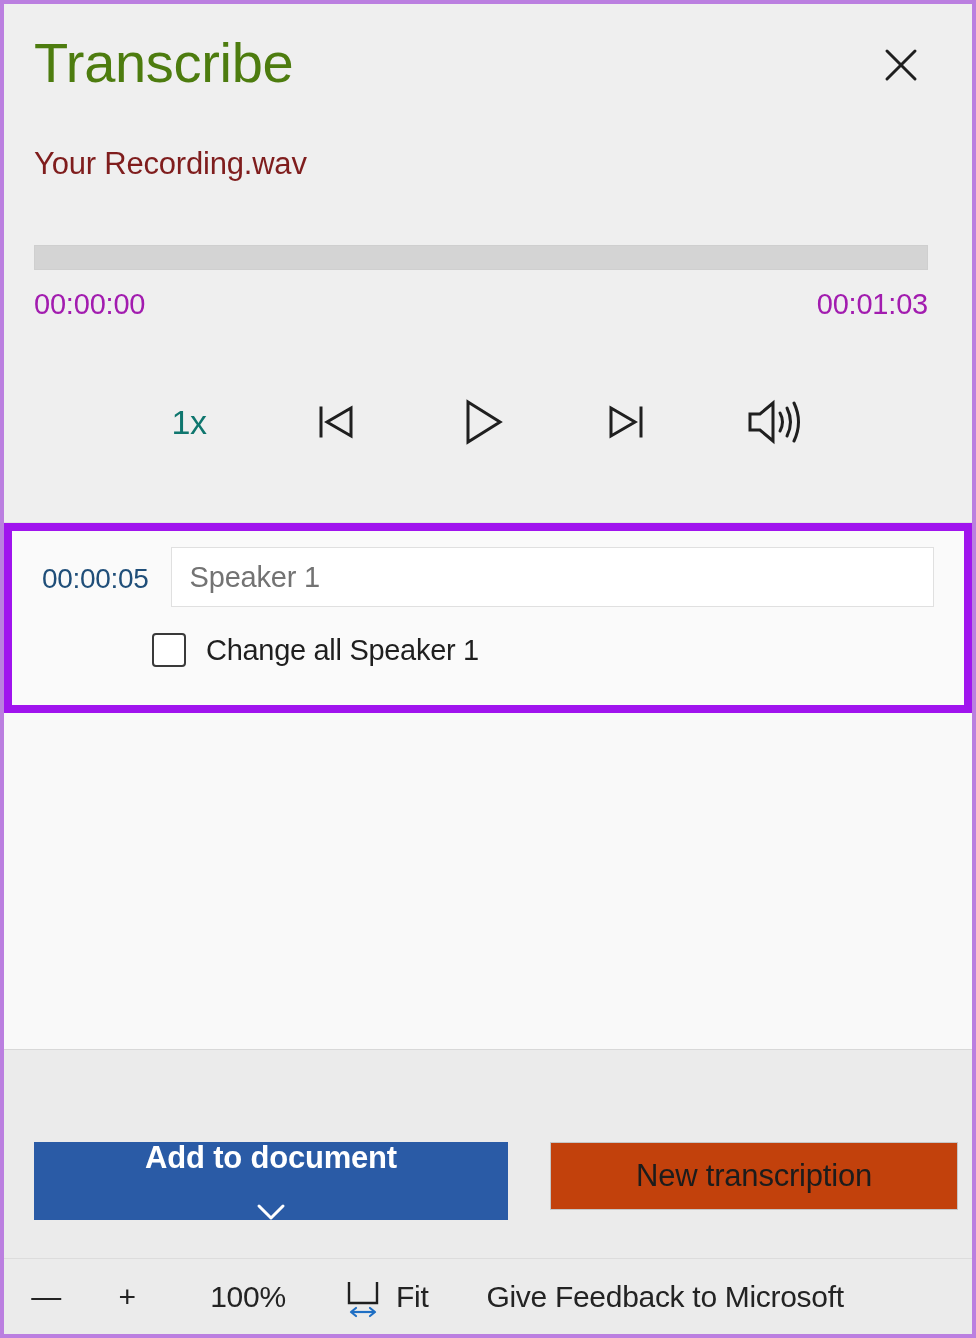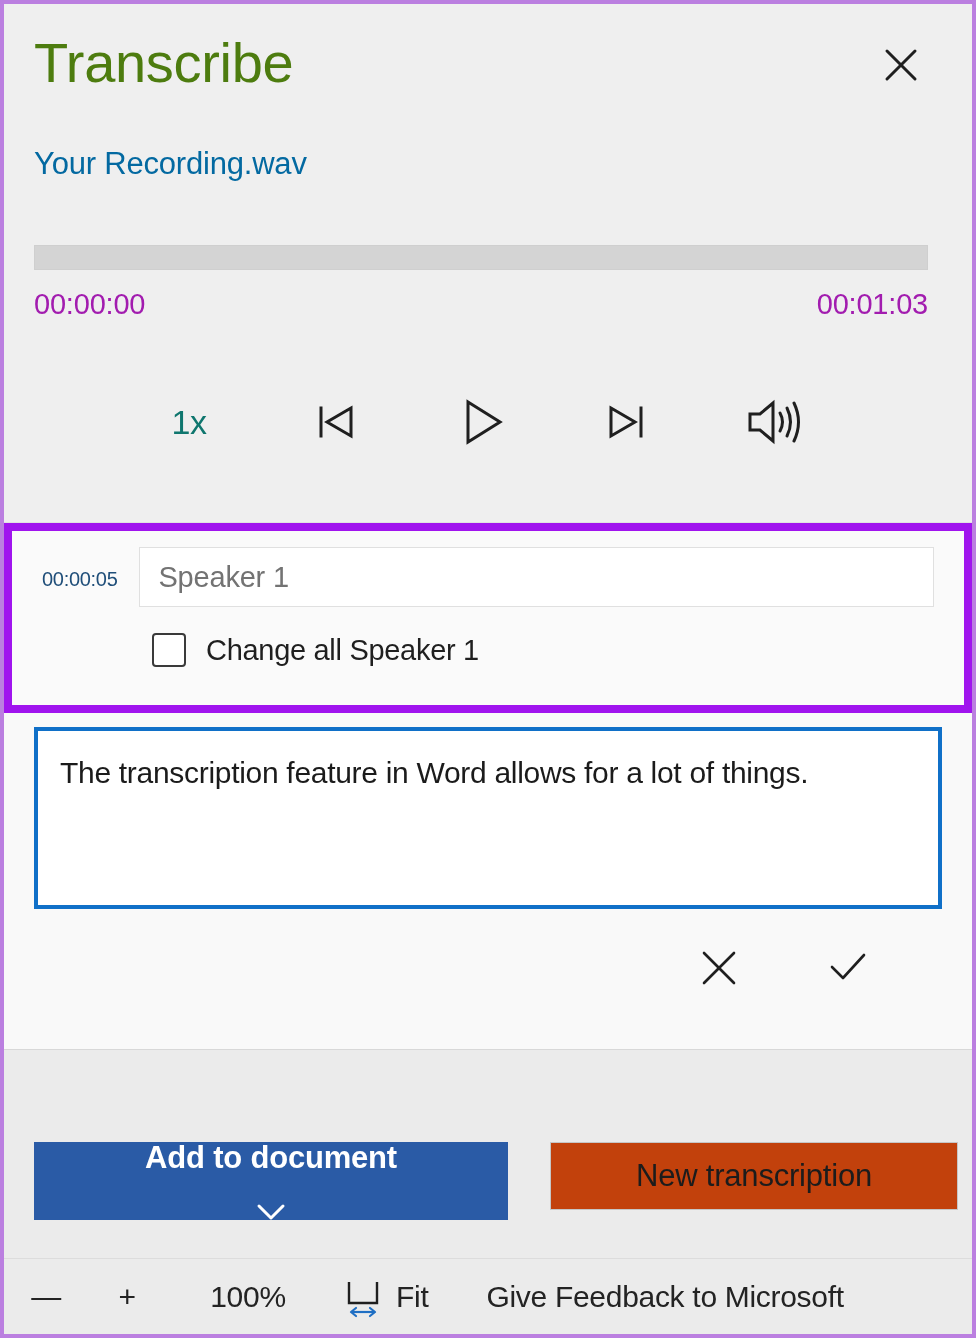--- a/index.html
+++ b/index.html
@@ -65,21 +65,21 @@
 
   
   .player {
     flex: 0 0 398px;
     padding: 0 30px;
     position: relative;
   }
 
   .file-name {
     font-size: 31px;
-    color: #0369a1;
+    color: #7f1d1d;
     letter-spacing: -0.2px;
     margin-top: 22px;
     cursor: pointer;
     display: inline-block;
   }
 
   .progress-wrap {
     margin-top: 63px;
     width: 894px;
   }
@@ -156,21 +156,21 @@
     height: 190px;
   }
 
   .speaker-row {
     display: flex;
     align-items: center;
     gap: 22px;
   }
 
   .seg-time {
-    font-size: 20px;
+    font-size: 28px;
     color: #1f4e79;
     letter-spacing: -0.3px;
     white-space: nowrap;
     padding-top: 4px;
   }
 
   .speaker-input {
     flex: 1 1 auto;
     height: 60px;
     background: #ffffff;
@@ -401,37 +401,20 @@
           <span class="seg-time">00:00:05</span>
           <input class="speaker-input" type="text" value="Speaker 1" style="">
         </div>
 
         <div class="checkbox-row">
           <span class="checkbox"></span>
           <span class="checkbox-label">Change all Speaker 1</span>
         </div>
       </div>
 
-      <div class="editor-wrap">
-        <textarea class="editor-box" style="">The transcription feature in Word allows for a lot of things.</textarea>
-
-        <div class="editor-actions">
-          <div class="icon-btn">
-            <svg width="44" height="44" viewBox="0 0 44 44" aria-hidden="true">
-              <line x1="7" y1="7" x2="37" y2="37" stroke="#1f1f1f" stroke-width="2.6" stroke-linecap="round"></line>
-              <line x1="37" y1="7" x2="7" y2="37" stroke="#1f1f1f" stroke-width="2.6" stroke-linecap="round"></line>
-            </svg>
-          </div>
-          <div class="icon-btn">
-            <svg width="46" height="46" viewBox="0 0 46 46" aria-hidden="true">
-              <path d="M8 22 L19 33 L40 10" fill="none" stroke="#1f1f1f" stroke-width="2.6" stroke-linecap="round" stroke-linejoin="round"></path>
-            </svg>
-          </div>
-        </div>
-      </div>
 
     </div>
 
     <div class="footer">
       <button class="btn-primary">
         <span>Add to document</span>
         <span>
           <svg width="30" height="20" viewBox="0 0 30 20" aria-hidden="true">
             <path d="M3 4 L15 16 L27 4" fill="none" stroke="#ffffff" stroke-width="3" stroke-linecap="round" stroke-linejoin="round"></path>
           </svg>

